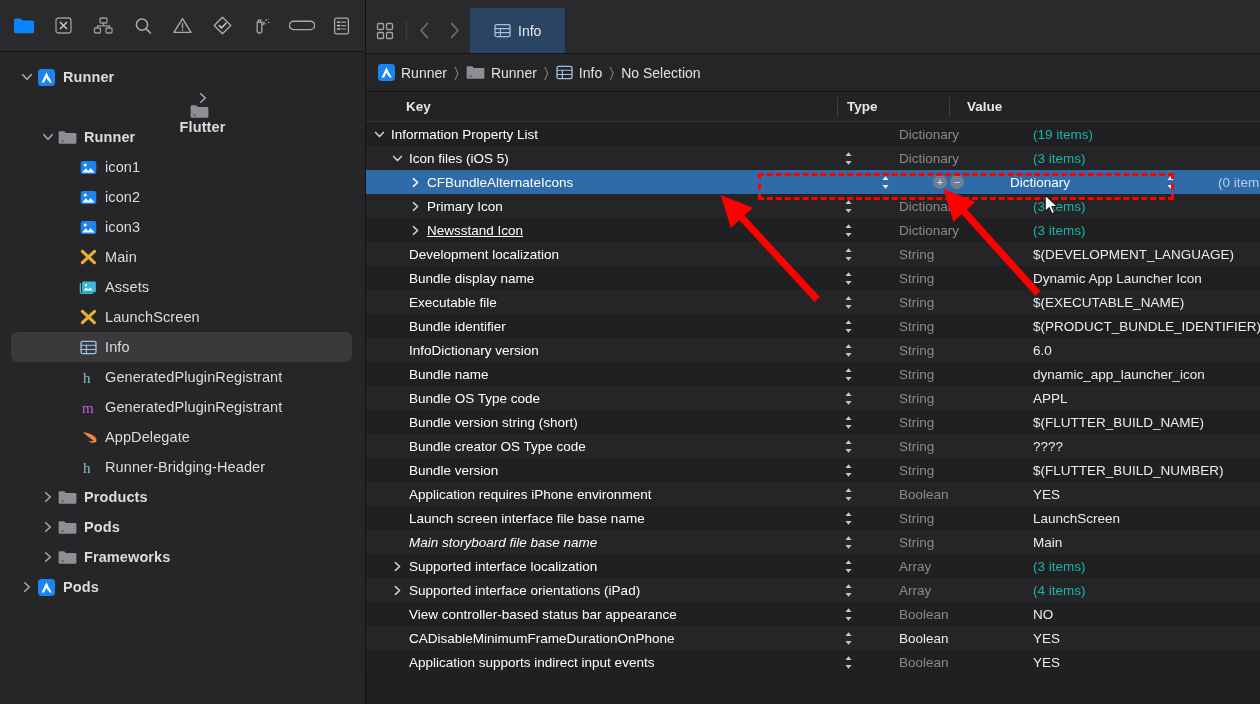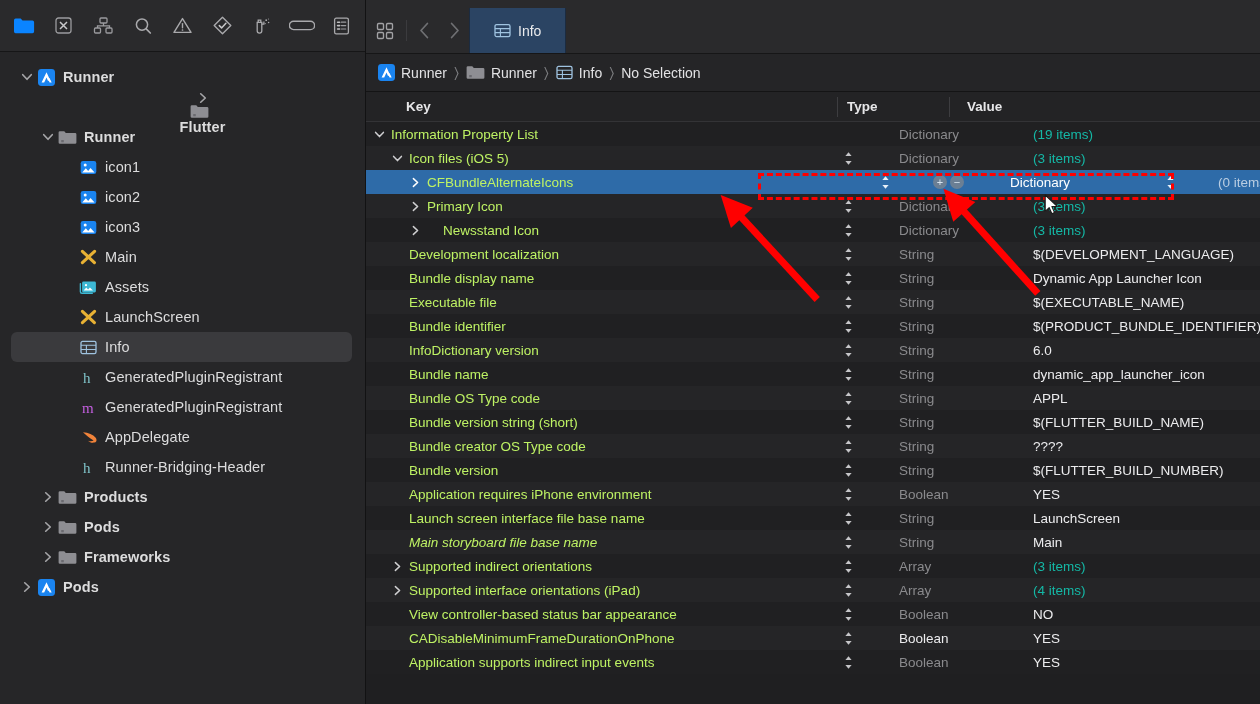--- a/index.html
+++ b/index.html
@@ -135,21 +135,21 @@
   .prow {
     height: 24px; display: flex; align-items: center;
     font-size: 13.5px; position: relative;
   }
   .prow.odd  { background: #202022; }
   .prow.even { background: #252527; }
   .prow.sel  { background: #2e6ba8; gap: 37px; }
 
   .p-key {
     width: 471px; display: flex; align-items: center;
-    color: #bef264; white-space: nowrap; overflow: hidden;
+    color: #ffffff; white-space: nowrap; overflow: hidden;
   }
   .p-disc {
     width: 15px; min-width: 15px;
     display: flex; align-items: center; justify-content: center;
     color: #cfcfd1;
   }
   .p-keytext { white-space: nowrap; }
 
   .p-stepper {
     width: 22px; min-width: 22px;
@@ -670,21 +670,21 @@
             <div class="p-vstep"></div>
             <div class="p-value dim">(3 items)</div>
           </div>
           <div class="prow odd">
             <div class="p-key" style="padding-left: 42px;">
               <span class="p-disc">
                 <svg width="11" height="11" viewBox="0 0 11 11" style="display:block">
                   <path d="M3.4 1.6L7.6 5.5 3.4 9.4" fill="none" stroke="#cfcfd1" stroke-width="1.5" stroke-linecap="round" stroke-linejoin="round"></path>
                 </svg>
               </span>
-              <span class="p-keytext" style="margin-left: 20px;">Newsstand Icon</span>
+              <span class="p-keytext" style="margin-left: 4px; text-decoration: underline;">Newsstand Icon</span>
             </div>
             <div class="p-stepper">
               <svg class="stepglyph" width="9" height="15" viewBox="0 0 9 15">
                 <path d="M4.5 1.2L7.6 5H1.4z" fill="#c6c6c9"></path>
                 <path d="M4.5 13.8L1.4 10h6.2z" fill="#c6c6c9"></path>
               </svg>
             </div>
             <div class="p-addrm"></div>
             <div class="p-type">Dictionary</div>
             <div class="p-vstep"></div>
@@ -898,21 +898,21 @@
             <div class="p-vstep"></div>
             <div class="p-value">Main</div>
           </div>
           <div class="prow odd">
             <div class="p-key" style="padding-left: 24px;">
               <span class="p-disc">
                 <svg width="11" height="11" viewBox="0 0 11 11" style="display:block">
                   <path d="M3.4 1.6L7.6 5.5 3.4 9.4" fill="none" stroke="#cfcfd1" stroke-width="1.5" stroke-linecap="round" stroke-linejoin="round"></path>
                 </svg>
               </span>
-              <span class="p-keytext" style="margin-left: 4px;">Supported indirect orientations</span>
+              <span class="p-keytext" style="margin-left: 4px;">Supported interface localization</span>
             </div>
             <div class="p-stepper">
               <svg class="stepglyph" width="9" height="15" viewBox="0 0 9 15">
                 <path d="M4.5 1.2L7.6 5H1.4z" fill="#c6c6c9"></path>
                 <path d="M4.5 13.8L1.4 10h6.2z" fill="#c6c6c9"></path>
               </svg>
             </div>
             <div class="p-addrm"></div>
             <div class="p-type">Array</div>
             <div class="p-vstep"></div>

